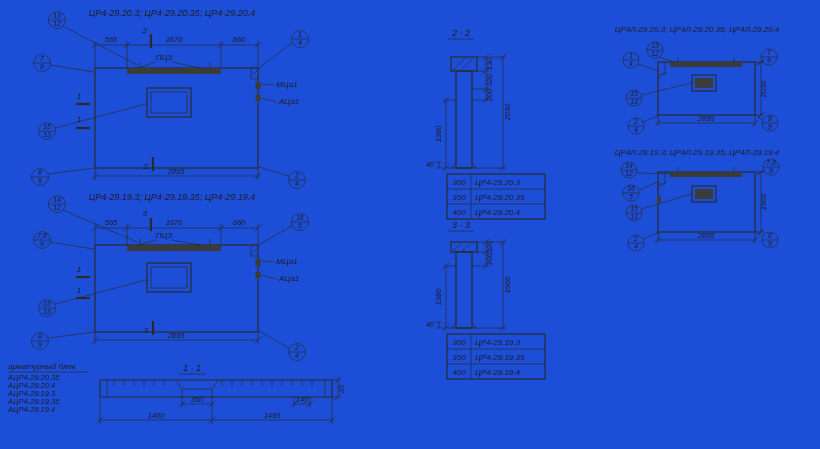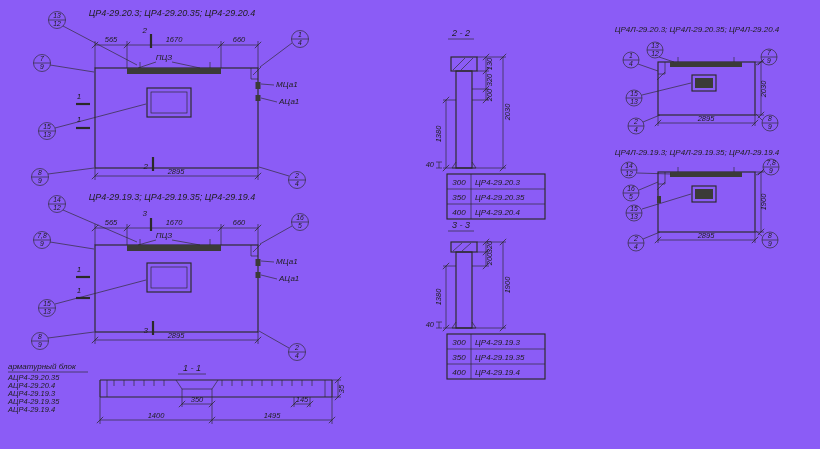--- a/index.html
+++ b/index.html
@@ -1,16 +1,16 @@
 <!DOCTYPE html>
 <html><head>
 <meta charset="utf-8">
 <style>
   html,body{margin:0;padding:0;background:#e7e5df;}
-  .sheet{width:820px;height:449px;background:#8b5cf6;position:relative;overflow:hidden;}
+  .sheet{width:820px;height:449px;background:#1d4ed8;position:relative;overflow:hidden;}
   svg{display:block;}
   .ln{stroke:#2a2a28;stroke-width:.65;fill:none;}
   .ln2{stroke:#2a2a28;stroke-width:1.15;fill:none;}
   .ln3{stroke:#2a2a28;stroke-width:2.2;fill:none;}
   .fillk{fill:#3b3b38;stroke:none;}
   text{font-family:"Liberation Sans","DejaVu Sans",sans-serif;font-style:italic;fill:#1d1d1b;}
   .ttl{font-size:9px;}
   .lbl{font-size:8px;}
   .dim{font-size:7.5px;}
   .co{font-size:6.8px;}

